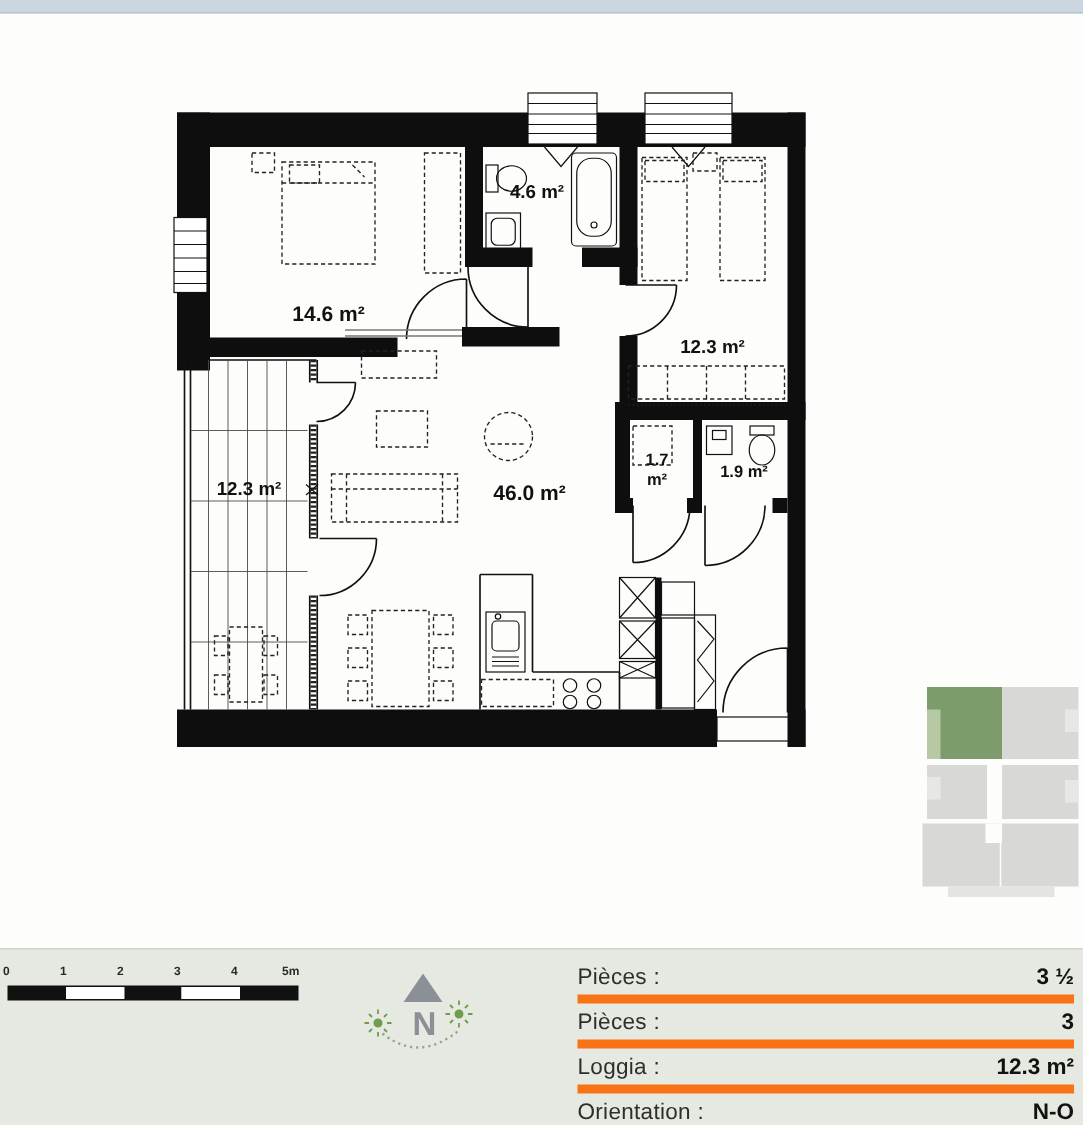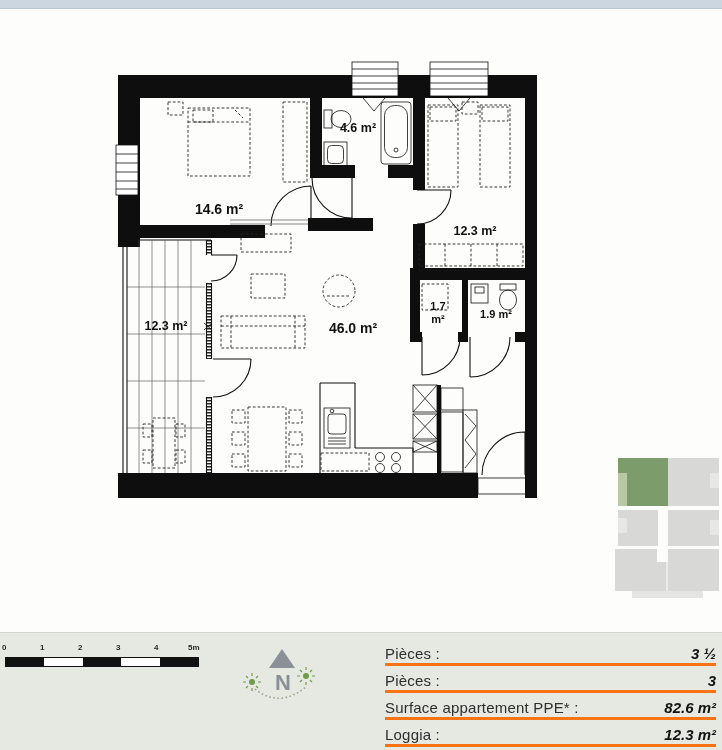--- a/index.html
+++ b/index.html
@@ -8,23 +8,23 @@
   .top-strip{position:absolute;left:0;top:0;width:722px;height:8px;background:#cbd6e0;border-bottom:1px solid #b9c7d2;}
   .plan-wrap{position:absolute;left:115px;top:58px;width:426px;height:446px;}
   .minimap-wrap{position:absolute;left:607px;top:437px;width:115px;height:168px;}
   .footer{position:absolute;left:0;top:632px;width:722px;height:118px;background:#e5e9e1;border-top:1px solid #d0d5ca;overflow:hidden;}
   .scalebar{position:absolute;left:0;top:0;width:220px;height:50px;}
   .sb-num{position:absolute;top:10px;font-size:8px;font-weight:bold;color:#2a2a2a;}
   .sb-bar{position:absolute;left:5px;top:24px;width:192px;height:8px;border:1px solid #111;display:flex;}
   .sb-seg{height:100%;flex:1;}
   .compass{position:absolute;left:238px;top:8px;width:90px;height:72px;}
   .info-table{position:absolute;left:385px;right:6px;top:6px;}
-  .it-row{display:flex;justify-content:space-between;align-items:center;height:20px;padding-top:4px;border-bottom:3px solid #f97316;}
+  .it-row{display:flex;justify-content:space-between;align-items:flex-start;height:20px;padding-top:4px;border-bottom:6px solid #f97316;}
   .it-label{font-size:15px;color:#2e2e2e;letter-spacing:0.2px;}
-  .it-value{font-size:15px;font-weight:bold;color:#121212;font-style:italic;}
+  .it-value{font-size:15px;font-weight:bold;color:#121212;}
   
   .wl{fill:#0e0e0e;stroke:none;}
   .ln{stroke:#111;stroke-width:1.1;fill:none;}
   .th{stroke:#111;stroke-width:0.8;fill:none;}
   .ds{stroke:#222;stroke-width:0.9;fill:none;stroke-dasharray:2.8 2;}
   .dt{stroke:#222;stroke-width:0.9;fill:none;stroke-dasharray:1 1.8;}
   .gr{stroke:#4a4a4a;stroke-width:0.6;fill:none;}
   .wn{fill:#ffffff;stroke:#111;stroke-width:0.8;}
   .gy{stroke:#777;stroke-width:0.9;fill:none;}
   svg text{font-family:"Liberation Sans",sans-serif;font-weight:bold;fill:#111;}
@@ -245,24 +245,20 @@
     <div class="info-table">
       <div class="it-row">
         <span class="it-label">Pièces :</span>
         <span class="it-value">3 ½</span>
       </div>
       <div class="it-row">
         <span class="it-label">Pièces :</span>
         <span class="it-value">3</span>
       </div>
       <div class="it-row">
-        <span class="it-label">Surface appartement PPE* :</span>
-        <span class="it-value">82.6 m²</span>
-      </div>
-      <div class="it-row">
         <span class="it-label">Loggia :</span>
         <span class="it-value">12.3 m²</span>
       </div>
       <div class="it-row">
         <span class="it-label">Orientation :</span>
         <span class="it-value">N-O</span>
       </div>
     </div>
 
   </div>

